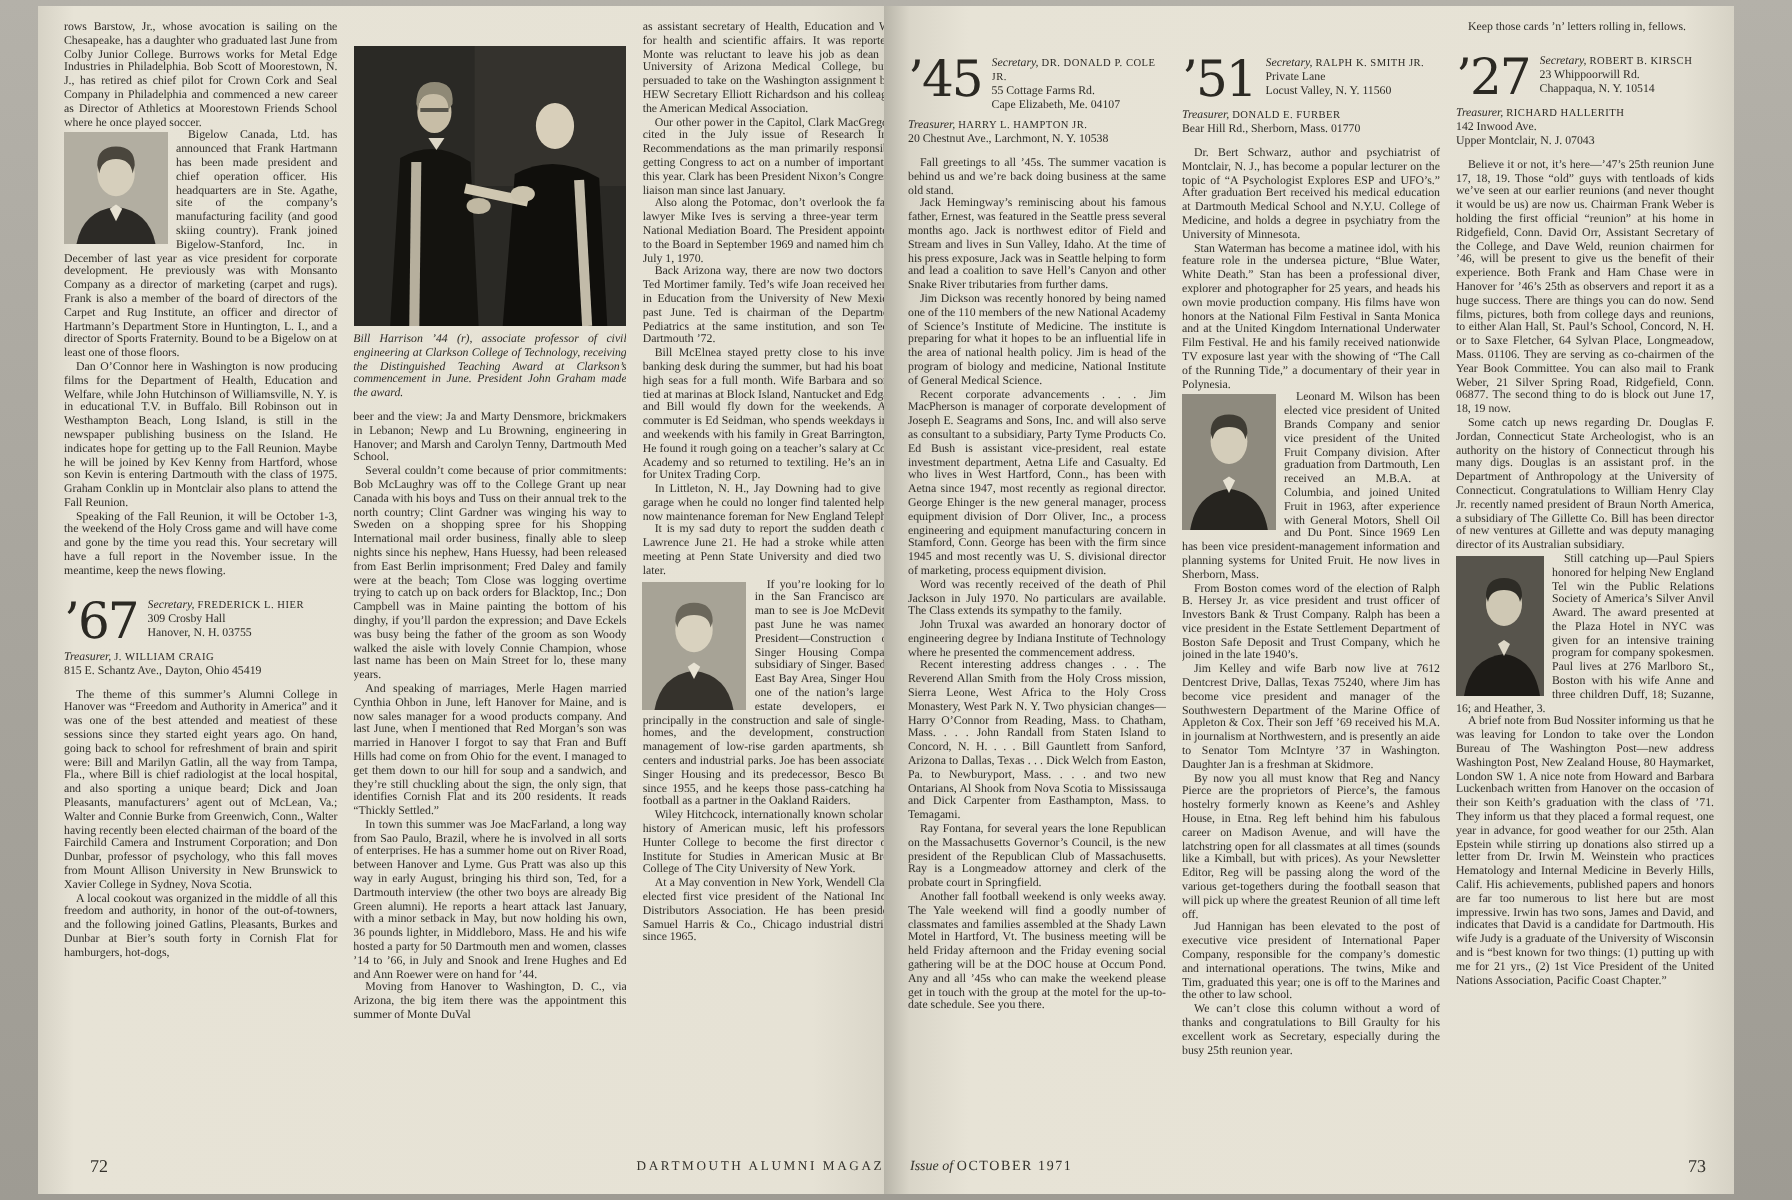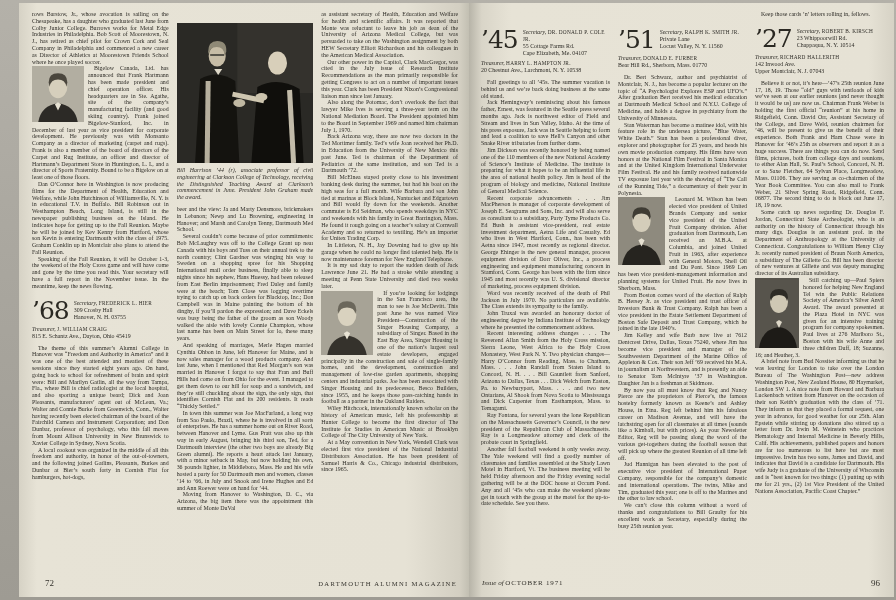--- a/index.html
+++ b/index.html
@@ -3,21 +3,21 @@
 <meta charset="utf-8">
 <style>
   html,body{margin:0;padding:0;}
   body{width:896px;height:600px;background:#aaa79f;overflow:hidden;
        font-family:"Liberation Serif","DejaVu Serif",serif;}
   .spread{position:relative;width:896px;height:600px;
           background:linear-gradient(180deg,#b4b1a9,#a8a59d 50%,#9e9b93);}
   .page{position:absolute;top:3px;height:594px;}
   .page-left{left:19px;width:450px;
      background:linear-gradient(90deg,#d6d2c5,#e7e3d6 4%,#e6e2d5 86%,#d3cfc2 98%,#c2bfb2);}
-  .page-right{left:469px;width:425px;
+  .page-right{left:442px;width:425px;
      background:linear-gradient(90deg,#b7b4a8,#d9d5c8 3%,#e7e3d6 10%,#e6e2d5 94%,#d6d2c5);}
   .cols{display:flex;gap:8px;padding:8px 11px 0 13px;height:576px;overflow:hidden;}
   .page-right .cols{padding:8px 10px 0 12px;}
   .col{overflow:hidden;font-size:5.9px;line-height:6.8px;text-align:justify;
        color:#2e2c27;}
   .page-left .col{width:137px;}
   .page-right .col{width:130px;}
   p{margin:0;text-indent:6px;}
   p.ni{text-indent:0;}
   
@@ -64,21 +64,21 @@
             <path d="M16 16 q0 -9 9 -9 q9 0 9 9 l-1 4 q-1 -7 -8 -7 q-7 0 -8 7 z" fill="#4a463d"></path>
             <path d="M6 54 q3 -16 19 -18 q16 2 19 18 z" fill="#2c2a26"></path>
             <path d="M22 37 l3 6 l3 -6 l-3 -2 z" fill="#e6e1d2"></path>
           </svg>
         </div>
         <p>Bigelow Canada, Ltd. has announced that Frank Hartmann has been made president and chief operation officer. His headquarters are in Ste. Agathe, site of the company’s manufacturing facility (and good skiing country). Frank joined Bigelow-Stanford, Inc. in December of last year as vice president for corporate development. He previously was with Monsanto Company as a director of marketing (carpet and rugs). Frank is also a member of the board of directors of the Carpet and Rug Institute, an officer and director of Hartmann’s Department Store in Huntington, L. I., and a director of Sports Fraternity. Bound to be a Bigelow on at least one of those floors.</p>
         <p>Dan O’Connor here in Washington is now producing films for the Department of Health, Education and Welfare, while John Hutchinson of Williamsville, N. Y. is in educational T.V. in Buffalo. Bill Robinson out in Westhampton Beach, Long Island, is still in the newspaper publishing business on the Island. He indicates hope for getting up to the Fall Reunion. Maybe he will be joined by Kev Kenny from Hartford, whose son Kevin is entering Dartmouth with the class of 1975. Graham Conklin up in Montclair also plans to attend the Fall Reunion.</p>
         <p>Speaking of the Fall Reunion, it will be October 1-3, the weekend of the Holy Cross game and will have come and gone by the time you read this. Your secretary will have a full report in the November issue. In the meantime, keep the news flowing.</p>
 
         <div class="class-head">
-          <div class="year">’68</div>
+          <div class="year">’67</div>
           <div class="sec">
             <div><span class="lbl">Secretary,</span> <span class="nm">FREDERICK L. HIER</span></div>
             <div>309 Crosby Hall</div>
             <div>Hanover, N. H. 03755</div>
           </div>
           <div class="treas">
             <div><span class="lbl">Treasurer,</span> <span class="nm">J. WILLIAM CRAIG</span></div>
             <div>815 E. Schantz Ave., Dayton, Ohio 45419</div>
           </div>
         </div>
@@ -228,16 +228,16 @@
         </div>
         <p>Still catching up—Paul Spiers honored for helping New England Tel win the Public Relations Society of America’s Silver Anvil Award. The award presented at the Plaza Hotel in NYC was given for an intensive training program for company spokesmen. Paul lives at 276 Marlboro St., Boston with his wife Anne and three children Duff, 18; Suzanne, 16; and Heather, 3.</p>
         <p>A brief note from Bud Nossiter informing us that he was leaving for London to take over the London Bureau of The Washington Post—new address Washington Post, New Zealand House, 80 Haymarket, London SW 1. A nice note from Howard and Barbara Luckenbach written from Hanover on the occasion of their son Keith’s graduation with the class of ’71. They inform us that they placed a formal request, one year in advance, for good weather for our 25th. Alan Epstein while stirring up donations also stirred up a letter from Dr. Irwin M. Weinstein who practices Hematology and Internal Medicine in Beverly Hills, Calif. His achievements, published papers and honors are far too numerous to list here but are most impressive. Irwin has two sons, James and David, and indicates that David is a candidate for Dartmouth. His wife Judy is a graduate of the University of Wisconsin and is “best known for two things: (1) putting up with me for 21 yrs., (2) 1st Vice President of the United Nations Association, Pacific Coast Chapter.”</p>
       </div>
     </div>
 
     <div class="issue">
       <span class="it">Issue of</span>
       <span class="caps">OCTOBER 1971</span>
     </div>
-    <div class="pgno pgno-right">96</div>
+    <div class="pgno pgno-right">73</div>
   </div>
 
 </div>
 
 </body></html>

